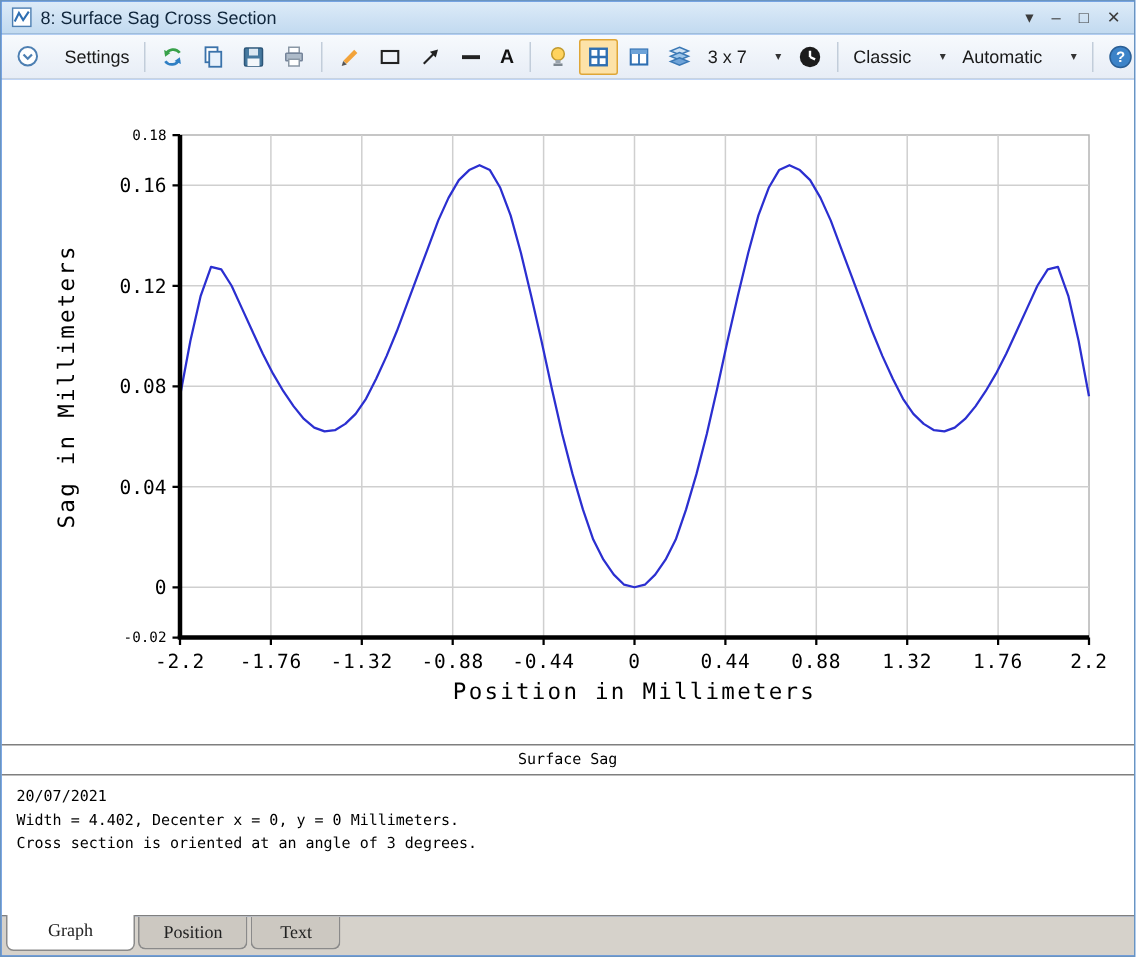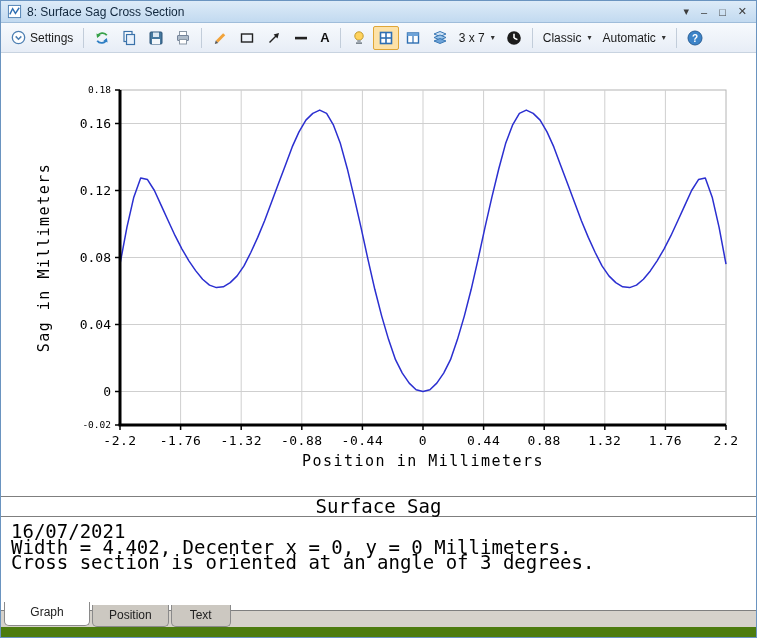--- a/index.html
+++ b/index.html
@@ -1,43 +1,43 @@
 <!DOCTYPE html>
 <html><head>
 <meta charset="utf-8">
 <style>
   * { box-sizing: border-box; margin: 0; padding: 0; }
   body { font-family: "Liberation Sans", sans-serif; background: #fff; }
-  .window { width: 757px; height: 638px; border: 1px solid #6a94c0; display: flex; flex-direction: column; background: #4d7c0f; overflow: hidden; }
+  .window { width: 757px; height: 638px; border: 1px solid #6a94c0; display: flex; flex-direction: column; background: #3b82f6; overflow: hidden; }
 
   .titlebar { height: 22px; flex: none; display: flex; align-items: center; padding: 0 6px;
     background: linear-gradient(#ddebf8, #c2daf0); border-bottom: 1px solid #9fbdda; font-size: 12px; color: #10263c; }
   .titlebar .title { margin-left: 5px; flex: 1; white-space: nowrap; }
   .win-controls { display: flex; gap: 12px; align-items: center; color: #3c3c3c; font-size: 11px; padding-right: 3px; }
   .win-controls span { cursor: default; }
 
   .toolbar { height: 30px; flex: none; display: flex; align-items: center; background: linear-gradient(#f7fafd, #e7edf6);
     border-bottom: 1px solid #c8d3e0; padding: 0 5px; gap: 1px; font-size: 12px; color: #1a1a1a; white-space: nowrap; }
-  .tbtn { display: flex; align-items: center; justify-content: center; gap: 4px; padding: 2px 4px; height: 24px; border-radius: 2px; border: 1px solid transparent; }
+  .tbtn { display: flex; align-items: center; justify-content: center; gap: 17px; padding: 2px 4px; height: 24px; border-radius: 2px; border: 1px solid transparent; }
   .tbtn.hl { background: #fde2a8; border: 1px solid #dfa637; }
   .sep { width: 1px; height: 20px; background: #c2cdda; margin: 0 4px; flex: none; }
   .caret { font-size: 8px; color: #333; margin-left: 2px; }
   .icon { display: flex; align-items: center; justify-content: center; }
   .atool { font-weight: bold; font-size: 13px; color: #111; }
 
   .chart-area { height: 443px; flex: none; background: #fff; }
   .chart-area svg { display: block; }
 
   .text-panel { height: 115px; flex: none; background: #fff; border-top: 1px solid #7f7f7f; border-bottom: 1px solid #7f7f7f;
-    font-family: "DejaVu Sans Mono", monospace; font-size: 19px; color: #000; }
+    font-family: "DejaVu Sans Mono", monospace; font-size: 10px; color: #000; }
   .panel-header { height: 20px; line-height: 19px; text-align: center; border-bottom: 1px solid #7f7f7f; }
   .panel-body { padding: 7px 10px 0 10px; }
   .panel-line { line-height: 15.5px; white-space: pre; }
 
-  .tabbar { height: 16px; flex: none; background: #d6d2cb; display: flex; align-items: flex-end; padding: 0 3px; gap: 2px; }
+  .tabbar { height: 26px; flex: none; background: #d6d2cb; display: flex; align-items: flex-start; padding: 0 3px; gap: 2px; font-family: Liberation Serif, serif; }
   .tab { height: 22px; line-height: 21px; padding: 0 16px; min-width: 60px; text-align: center; font-size: 12px; color: #222;
     background: #ccc8c1; border: 1px solid #8a8a8a; border-top: none; border-radius: 0 0 5px 5px; position: relative; cursor: default; }
   .tab.active { background: #fff; height: 24px; top: -1px; z-index: 2; min-width: 86px; }
 </style>
 </head>
 <body>
 
 <div class="window">
 
   <div class="titlebar">
@@ -268,21 +268,21 @@
         <line x1="114" y1="37" x2="119" y2="37" stroke="#000" stroke-width="1.5"></line>
         <text x="110" y="40" text-anchor="end" font-family="&quot;DejaVu Sans Mono&quot;, monospace" font-size="9.5">0.18</text>
         <text x="422" y="413" text-anchor="middle" font-family="&quot;DejaVu Sans Mono&quot;, monospace" font-size="15" letter-spacing="1.5">Position in Millimeters</text>
         <text x="48" y="204.5" text-anchor="middle" font-family="&quot;DejaVu Sans Mono&quot;, monospace" font-size="15" letter-spacing="1.5" transform="rotate(-90 48 204.5)">Sag in Millimeters</text>
       </svg>
   </div>
 
   <div class="text-panel">
     <div class="panel-header">Surface Sag</div>
     <div class="panel-body">
-      <div class="panel-line">16/07/2021</div>
+      <div class="panel-line">20/07/2021</div>
       <div class="panel-line">Width = 4.402, Decenter x = 0, y = 0 Millimeters.</div>
       <div class="panel-line">Cross section is oriented at an angle of 3 degrees.</div>
     </div>
   </div>
 
   <div class="tabbar">
     <span class="tab active">Graph</span>
     <span class="tab">Position</span>
     <span class="tab">Text</span>
   </div>

